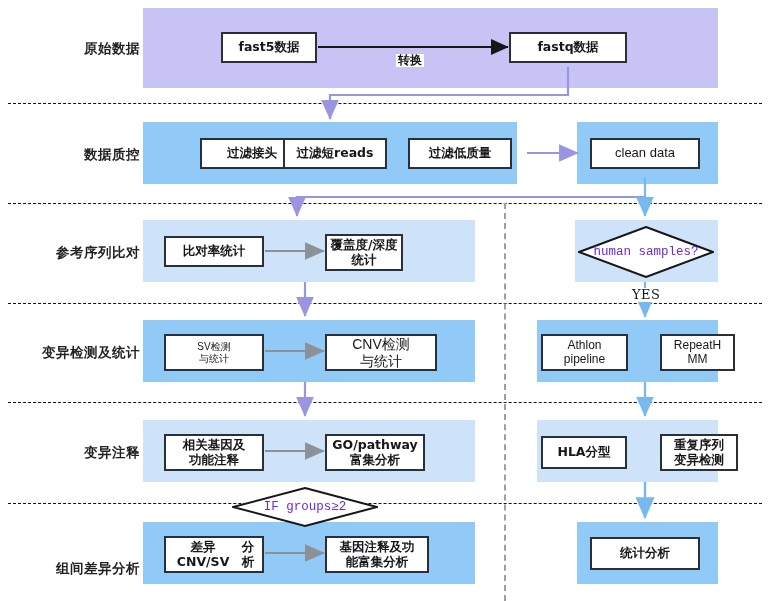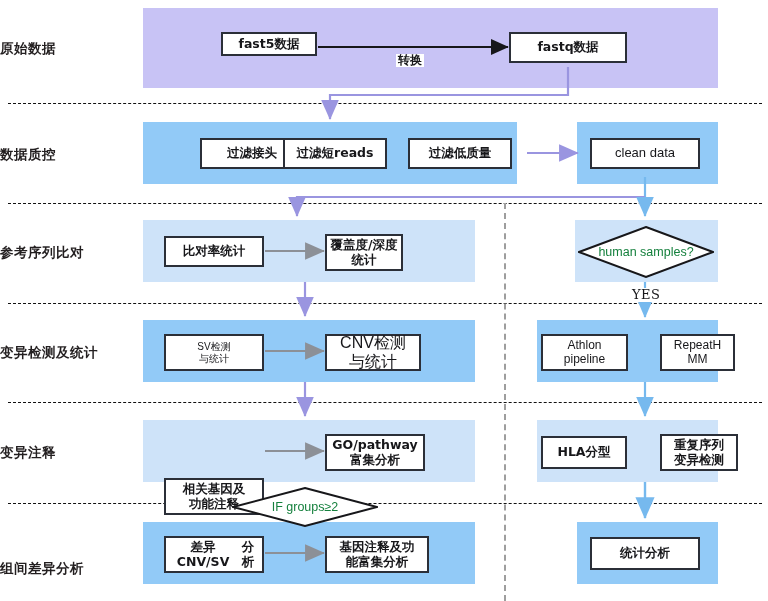--- a/index.html
+++ b/index.html
@@ -12,21 +12,21 @@
     width:768px;
     height:601px;
     overflow:hidden;
     background:#ffffff;
   }
   
   .stage-label{
     position:absolute;
     left:0;
     width:140px;
-    text-align:left;
+    text-align:right;
     font-weight:bold;
     font-size:13.5px;
     color:#231f20;
     letter-spacing:.5px;
     font-family:Liberation Mono, monospace;
   }
   
   .band{
     position:absolute;
   }
@@ -78,23 +78,23 @@
     position:absolute;
     display:flex;
     align-items:center;
     justify-content:center;
   }
   .diamond svg{position:absolute;top:0;left:0;}
   .diamond .dtext{
     position:relative;
     z-index:2;
     text-align:center;
-    font-family:Liberation Sans, sans-serif;
+    font-family:Liberation Mono, monospace;
     font-size:12.5px;
-    color:#15803d;
+    color:#6d28d9;
     line-height:1.15;
   }
   
   #wires{
     position:absolute;top:0;left:0;
     width:768px;height:601px;
     pointer-events:none;
   }
   .edge-label{
     position:absolute;
@@ -198,21 +198,21 @@
     <path d="M305,520 L305,519" fill="none" stroke="#9a95e0" stroke-width="0"></path>
 
     <path d="M645,482 L645,518" fill="none" stroke="#76b9ee" stroke-width="2.4" marker-end="url(#ah-blue)"></path>
 
     <line x1="265" y1="553" x2="324" y2="553" stroke="#8c9097" stroke-width="2.2" marker-end="url(#ah-gray)"></line>
   </svg>
 
   <div class="edge-label" style="left:396px; top:40px;margin-top:14px;">转换</div>
   <div class="edge-label serif" style="left:630px; top:288px;">YES</div>
 
-  <div class="box cjk" style="left:221px; top:32px; width:96px; height:24px;">
+  <div class="box cjk" style="left:221px; top:32px; width:96px; height:31px;">
     <span>fast5数据</span>
   </div>
 
   <div class="box cjk" style="left:509px; top:32px; width:118px; height:31px;">
     <span>fastq数据</span>
   </div>
 
   <div class="box cjk" style="left:160px; top:138px; width:104px; height:31px;margin-left:40px;">
     <span>过滤接头</span>
   </div>
@@ -246,36 +246,36 @@
       <span class="l">human</span>
       <span class="l">samples?</span>
     </div>
   </div>
 
   <div class="box serif" style="left:164px; top:334px; width:100px; height:37px; flex-direction:column; font-size:10px;">
     <span class="l">SV检测</span>
     <span class="l">与统计</span>
   </div>
 
-  <div class="box serif" style="left:325px; top:334px; width:96px; height:37px; flex-direction:column; font-size:16px;">
+  <div class="box serif" style="left:325px; top:334px; width:112px; height:37px; flex-direction:column; font-size:14px;">
     <span class="l">CNV检测</span>
     <span class="l">与统计</span>
   </div>
 
   <div class="box serif" style="left:541px; top:334px; width:87px; height:37px; flex-direction:column; font-size:12px;">
     <span class="l">Athlon</span>
     <span class="l">pipeline</span>
   </div>
 
   <div class="box serif" style="left:660px; top:334px; width:75px; height:37px; flex-direction:column; font-size:12px;">
     <span class="l">RepeatH</span>
     <span class="l">MM</span>
   </div>
 
-  <div class="box cjk" style="left:164px; top:434px; width:100px; height:37px; flex-direction:column;margin-top:44px;">
+  <div class="box cjk" style="left:164px; top:434px; width:100px; height:37px; flex-direction:column;">
     <span class="l">相关基因及</span>
     <span class="l">功能注释</span>
   </div>
 
   <div class="box cjk" style="left:325px; top:434px; width:100px; height:37px; flex-direction:column;">
     <span class="l">GO/pathway</span>
     <span class="l">富集分析</span>
   </div>
 
   <div class="box cjk" style="left:541px; top:436px; width:86px; height:33px;">

